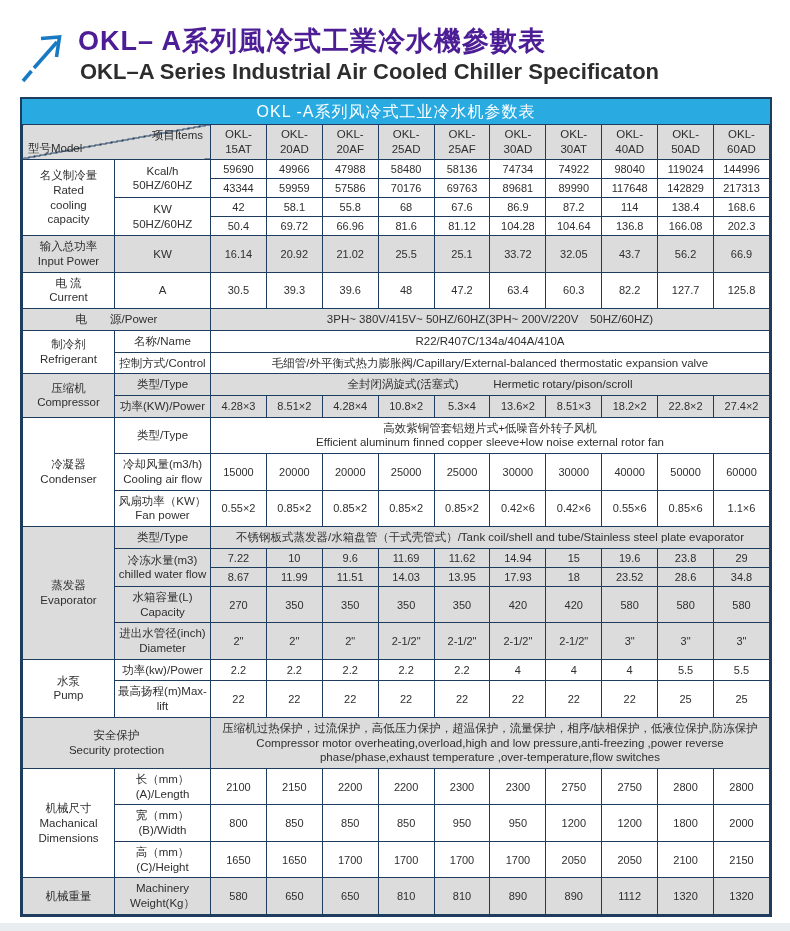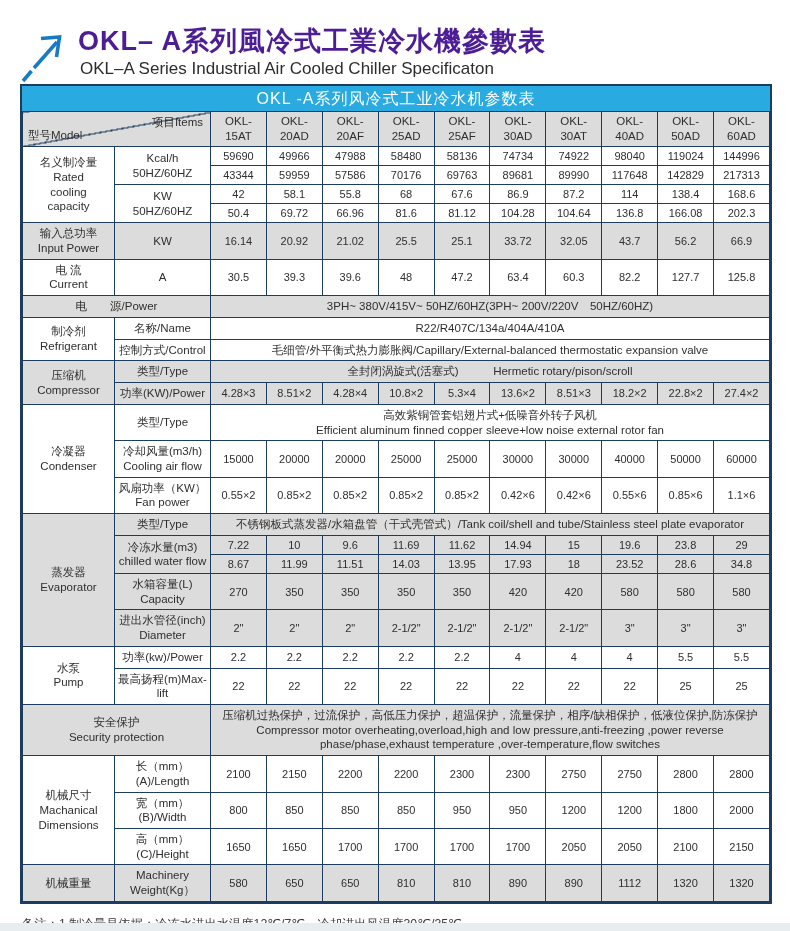--- a/index.html
+++ b/index.html
@@ -6,23 +6,23 @@
   body{
     width:790px;height:931px;position:relative;overflow:hidden;
     background:#ffffff;color:#2f2f2f;
     font-family:"Liberation Sans","DejaVu Sans",sans-serif;
   }
   
   .page-header{padding:25px 0 0 20px;display:flex;align-items:flex-start;}
   .logo{width:52px;height:56px;flex:0 0 52px;margin-top:2px;}
   .titles{margin-left:6px;}
   .title-zh{font-size:27px;font-weight:600;letter-spacing:1px;color:#4c1d95;line-height:1.2;margin:0;}
-  .title-en{font-size:17px;font-weight:400;color:#2d2d2d;line-height:1.25;margin:1px 0 0 2px;}
+  .title-en{font-size:22px;font-weight:700;color:#2d2d2d;line-height:1.25;margin:1px 0 0 2px;}
   
-  .table-wrap{margin:1px 18px 0 20px;border:2px solid #1d3c5e;}
+  .table-wrap{margin:11px 18px 0 20px;border:2px solid #1d3c5e;}
   .bar{background:#29abe2;color:#fff;text-align:center;font-size:16px;font-weight:500;
        height:25px;line-height:25px;letter-spacing:1px;}
   table{border-collapse:collapse;width:100%;table-layout:fixed;}
   td{border:1px solid #1d3c5e;text-align:center;vertical-align:middle;
      font-size:11px;line-height:1.28;padding:2px 1px;background-color:#ffffff;
      white-space:pre-line;word-break:break-word;}
   tr.g td{background-color:#dcdcdc;}
   td.lbl,td.item,td.merge2{font-size:11.5px;padding:3px 1px;text-align:center;}
   td.wide{font-size:11.5px;padding:3px 0;}
   tr.hdr td{height:30px;font-size:11.5px;}

